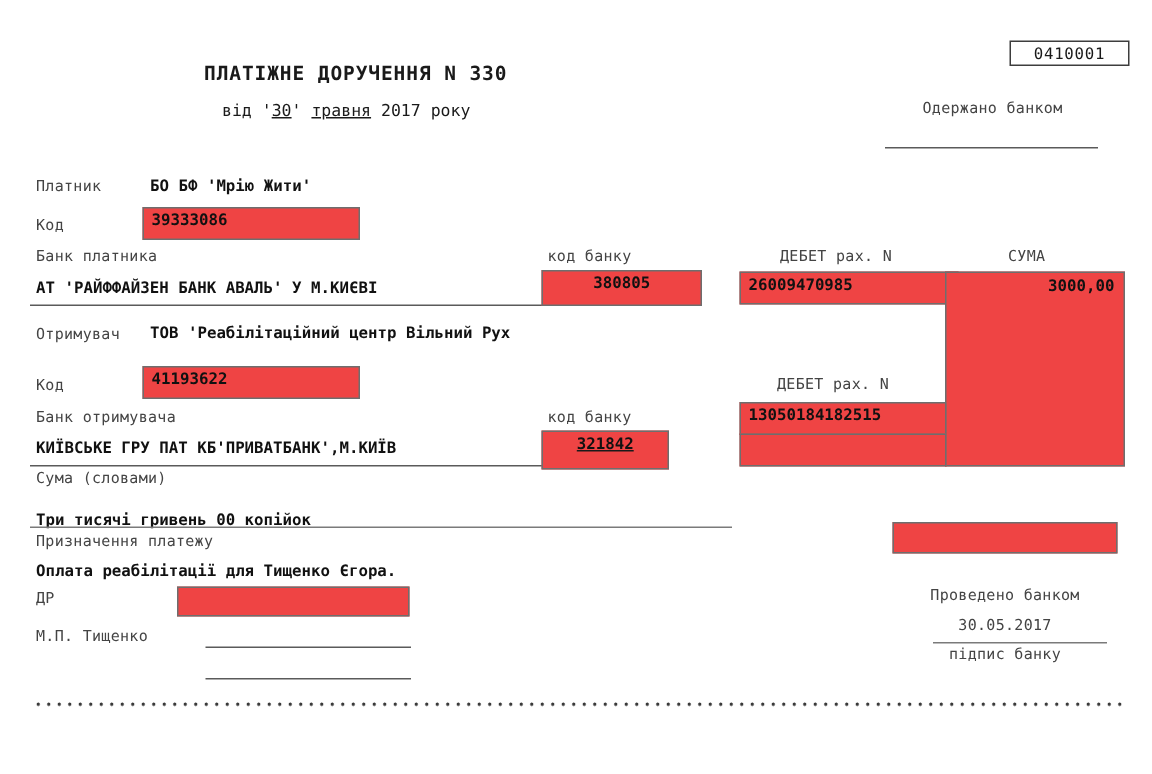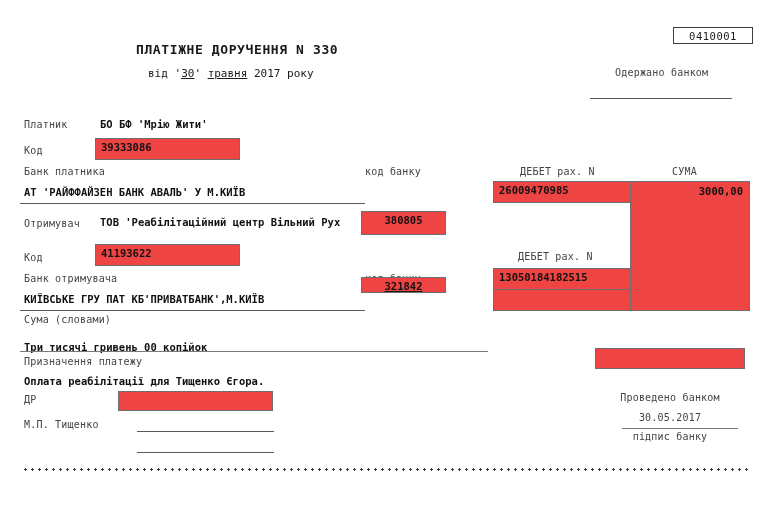--- a/index.html
+++ b/index.html
@@ -69,42 +69,42 @@
   <div class="abs val" style="left:100px; top:118px;">БО БФ 'Мрію Жити'</div>
 
   <div class="abs lbl" style="left:24px; top:145px;">Код</div>
   <div class="abs box" style="left:95px; top:138px; width:145px; height:22px;">
     <div class="bv valnum">39333086</div>
   </div>
 
   <div class="abs lbl" style="left:24px; top:166px;">Банк платника</div>
   <div class="abs lbl" style="left:365px; top:166px;">код банку</div>
 
-  <div class="abs val" style="left:24px; top:186px;">АТ 'РАЙФФАЙЗЕН БАНК АВАЛЬ' У М.КИЇВ</div>
+  <div class="abs val" style="left:24px; top:186px;">АТ 'РАЙФФАЙЗЕН БАНК АВАЛЬ' У М.КИЄВІ</div>
   <div class="abs rule" style="left:20px; top:203px; width:345px;"></div>
 
-  <div class="abs box" style="left:361px; top:180px; width:85px; height:24px;margin-top:31px;">
+  <div class="abs box" style="left:361px; top:180px; width:107px; height:24px;">
     <div class="bv valnum ctr" style="padding-left:0;">380805</div>
   </div>
 
   <div class="abs lbl" style="left:24px; top:218px;">Отримувач</div>
   <div class="abs val" style="left:100px; top:216px;">ТОВ 'Реабілітаційний центр Вільний Рух</div>
 
   <div class="abs lbl" style="left:24px; top:252px;">Код</div>
   <div class="abs box" style="left:95px; top:244px; width:145px; height:22px;">
     <div class="bv valnum">41193622</div>
   </div>
 
   <div class="abs lbl" style="left:24px; top:273px;">Банк отримувача</div>
   <div class="abs lbl" style="left:365px; top:273px;">код банку</div>
 
   <div class="abs val" style="left:24px; top:293px;">КИЇВСЬКЕ ГРУ ПАТ КБ'ПРИВАТБАНК',М.КИЇВ</div>
   <div class="abs rule" style="left:20px; top:310px; width:345px;"></div>
 
-  <div class="abs box" style="left:361px; top:277px; width:85px; height:16px;text-decoration:underline;">
+  <div class="abs box" style="left:361px; top:287px; width:85px; height:26px;text-decoration:underline;">
     <div class="bv valnum ctr" style="padding-left:0;">321842</div>
   </div>
 
   <div class="abs lbl" style="left:520px; top:166px;">ДЕБЕТ рах. N</div>
   <div class="abs lbl" style="left:672px; top:166px;">СУМА</div>
 
   <div class="abs box" style="left:493px; top:181px; width:146px; height:22px;">
     <div class="bv valnum">26009470985</div>
   </div>
 

